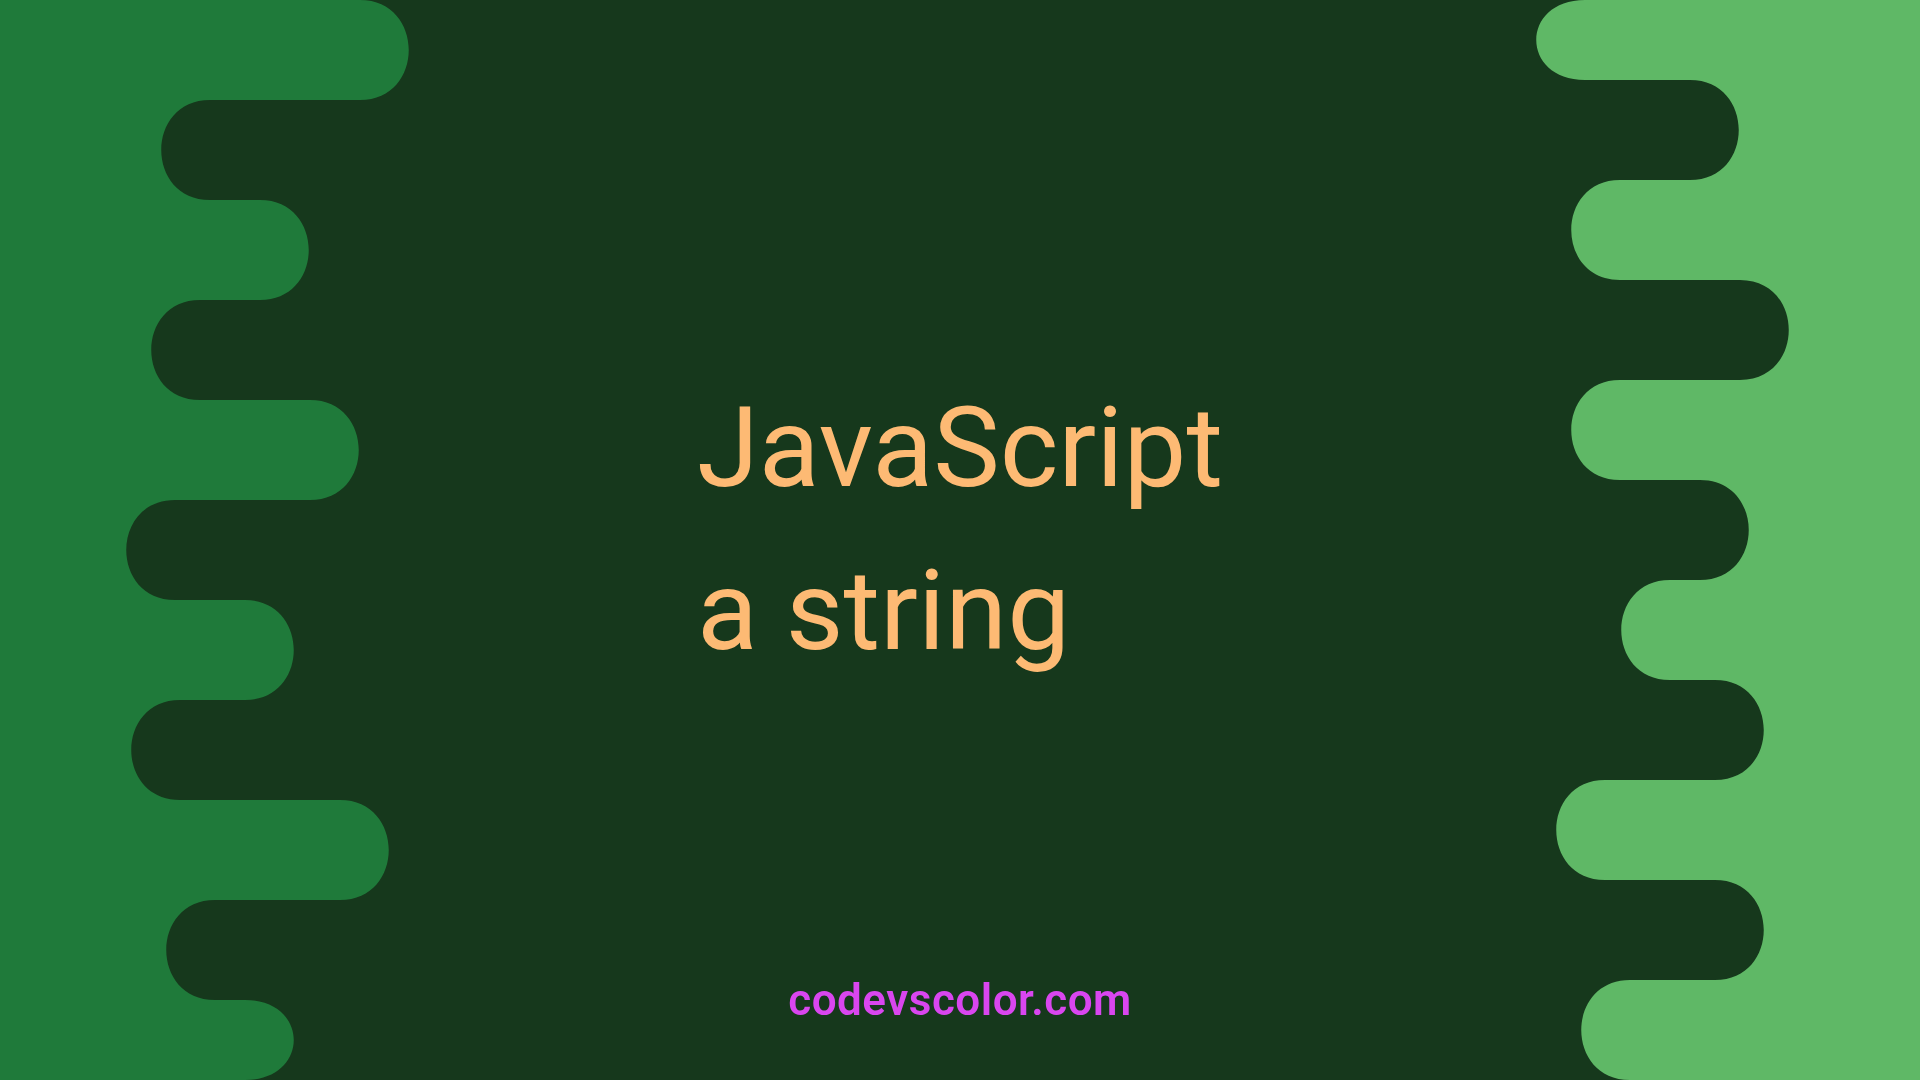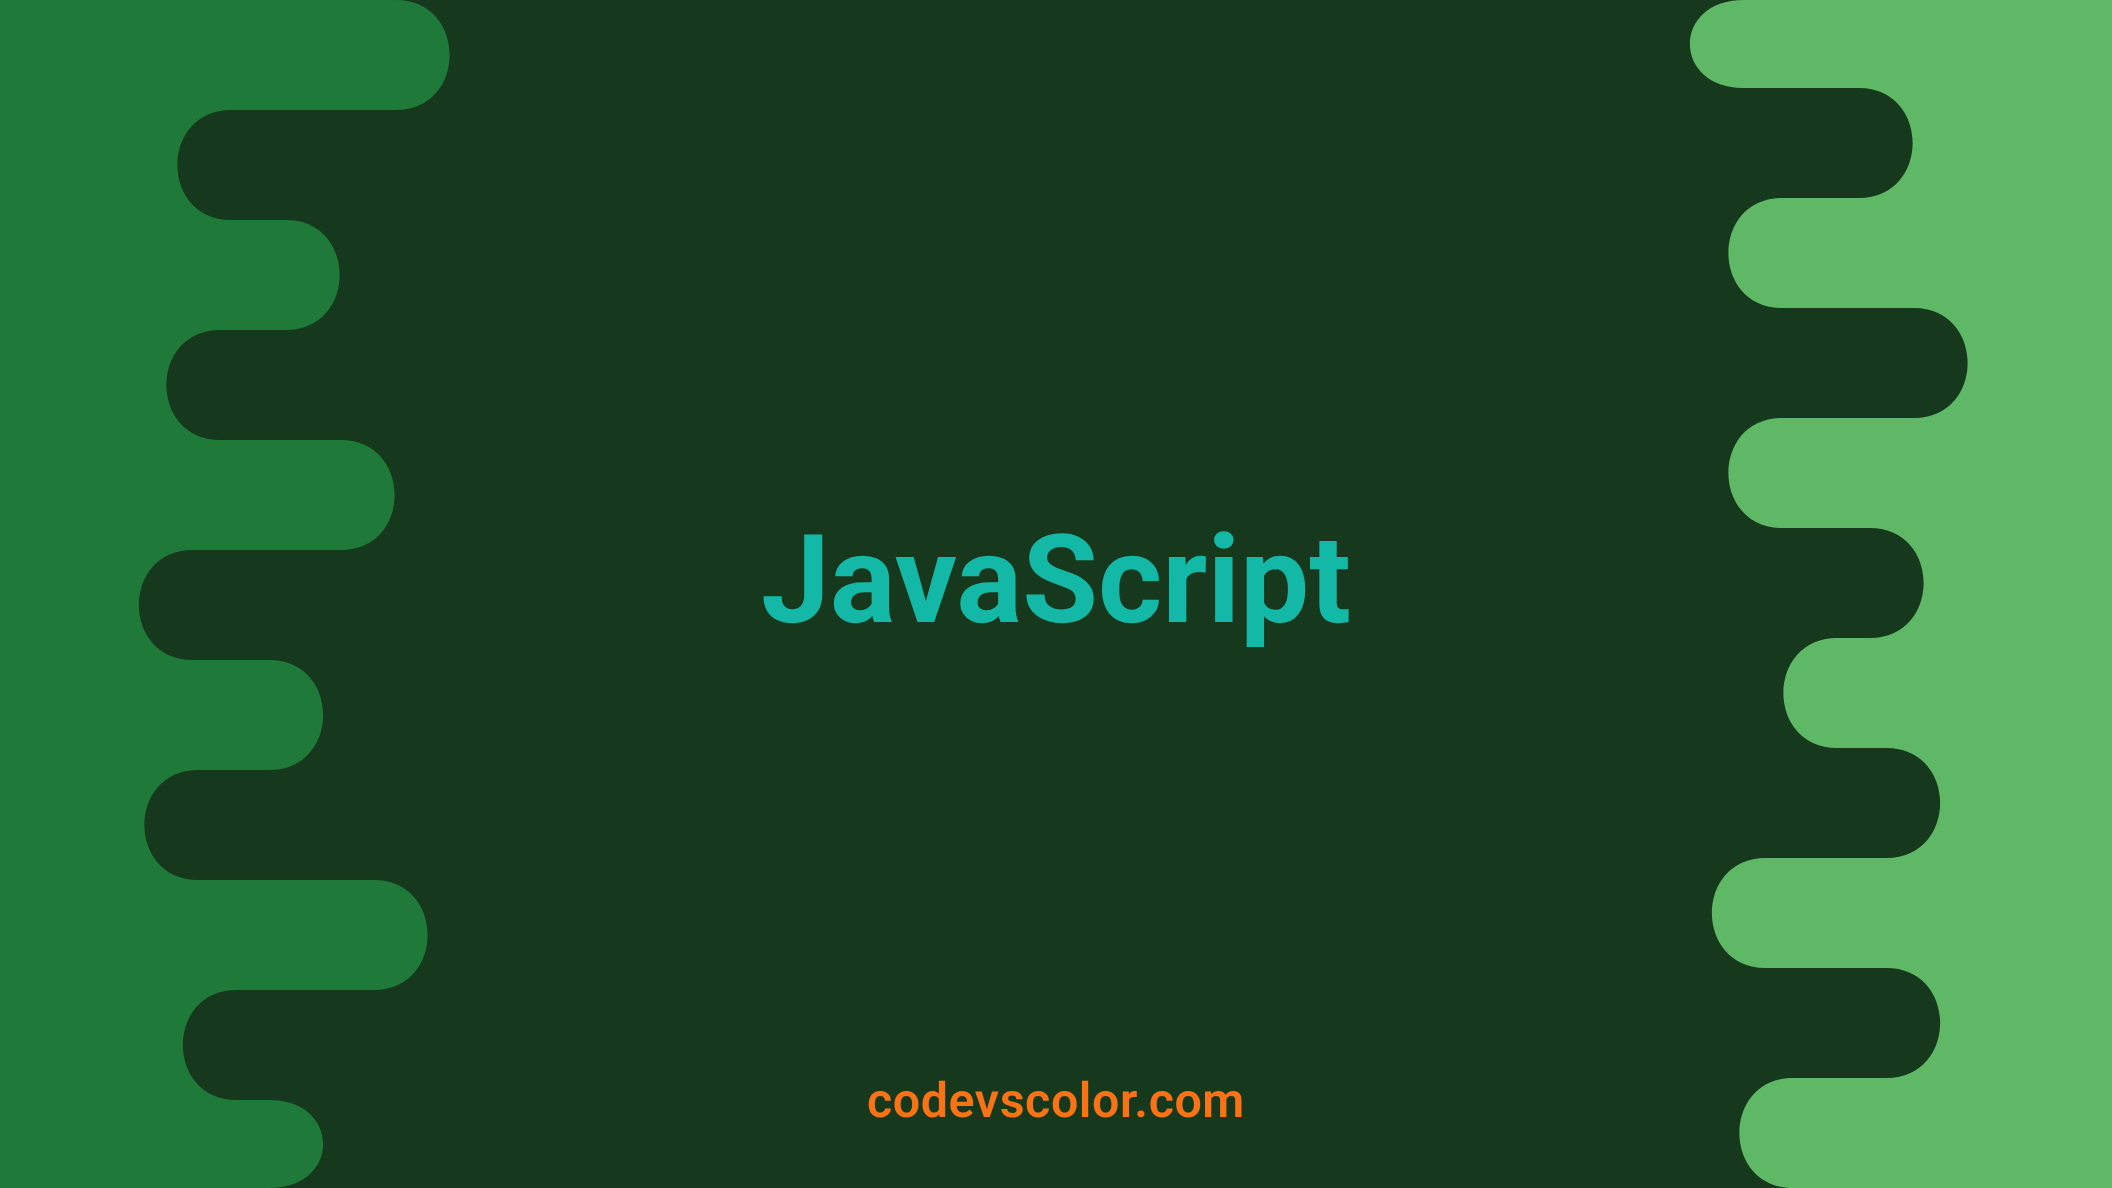--- a/index.html
+++ b/index.html
@@ -20,34 +20,34 @@
     top: 0;
     height: 100%;
   }
   .blob-left { left: 0; }
   .blob-right { right: 0; }
   .title {
     position: absolute;
     top: 49%;
     left: 50%;
     transform: translate(-50%, -50%);
-    color: #14b8a6;
+    color: #fdba74;
     text-align: left;
-    font-weight: 700;
+    font-weight: 400;
     font-size: 112px;
     line-height: 1.45;
     white-space: nowrap;
   }
   .title .line { display: block; }
   .credit {
     position: absolute;
     bottom: 54px;
     left: 50%;
     transform: translateX(-50%);
-    color: #f97316;
+    color: #d946ef;
     font-size: 44px;
     font-weight: 600;
     letter-spacing: 0.5px;
   }
 </style>
 </head>
 <body>
 
 <div class="card">
 
@@ -100,17 +100,18 @@
       C115,280 115,180 180,180
       L250,180
       C315,180 315,80 250,80
       L145,80
       C80,80 80,0 145,0
       Z"></path>
   </svg>
 
   <h1 class="title">
     <span class="line">JavaScript</span>
+    <span class="line">a string</span>
   </h1>
 
   <div class="credit">codevscolor.com</div>
 
 </div>
 
 </body></html>

